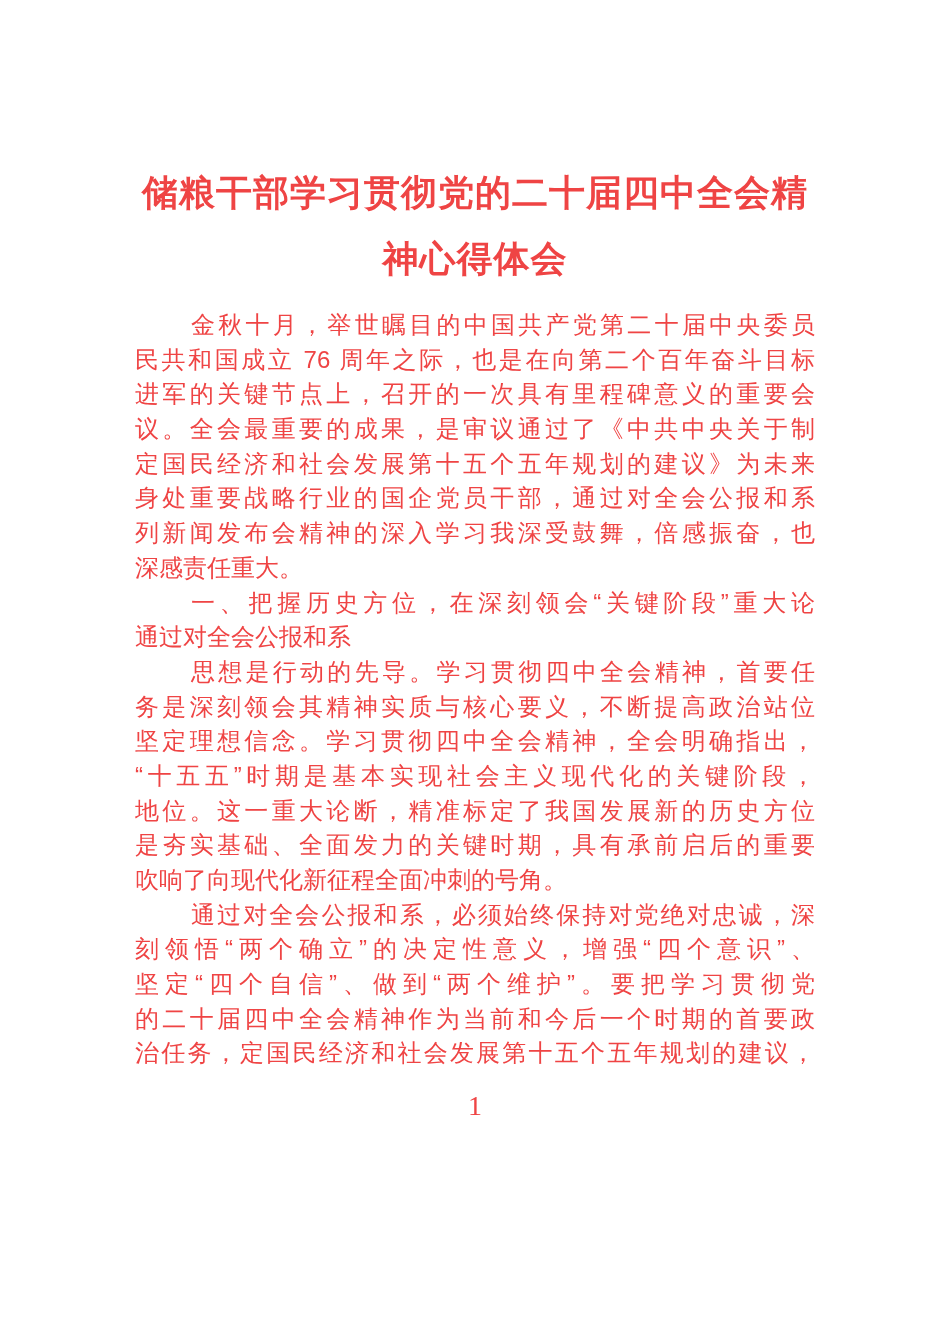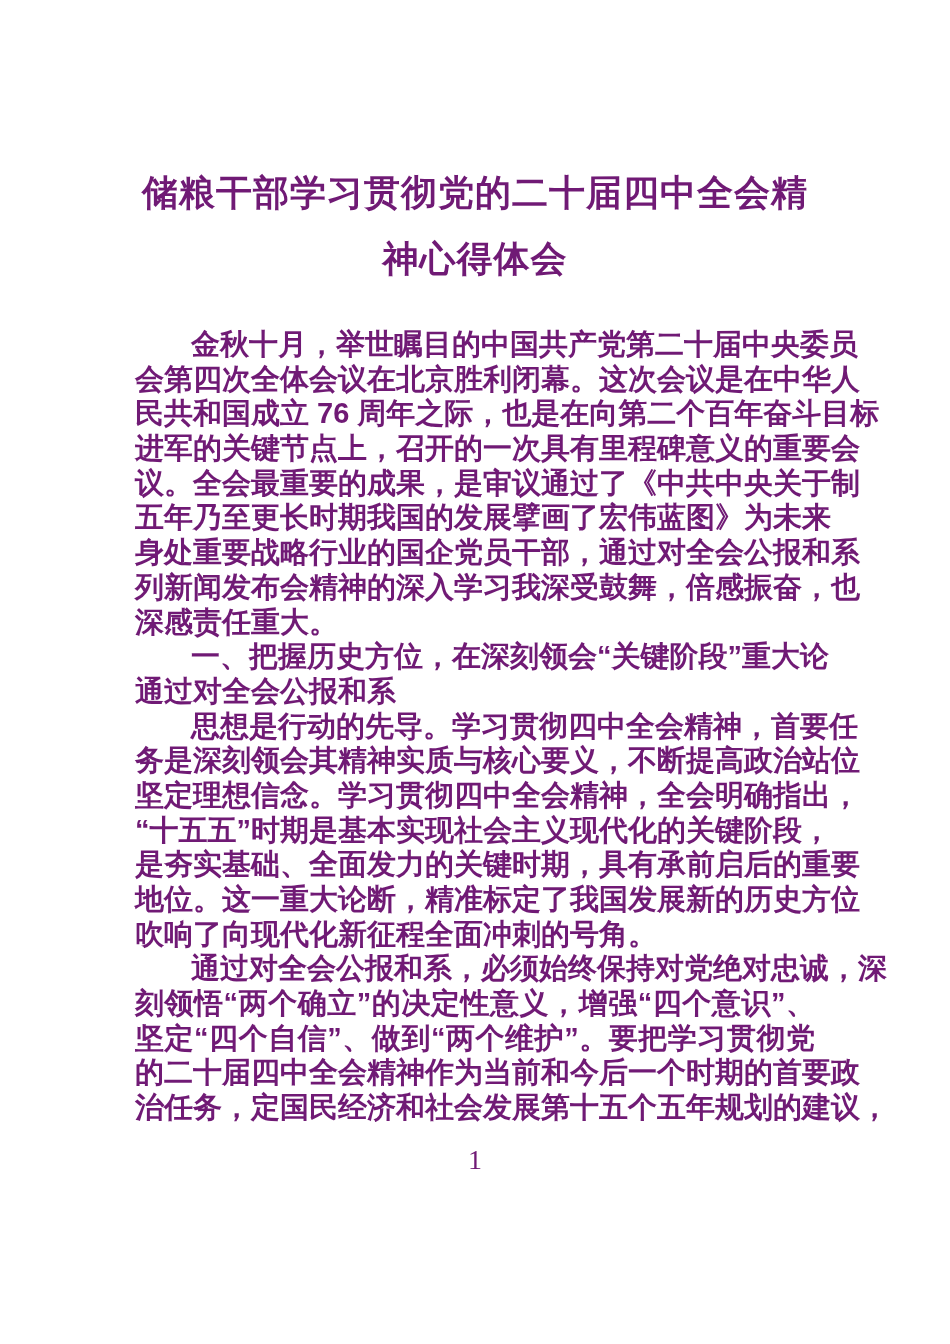--- a/index.html
+++ b/index.html
@@ -1,39 +1,38 @@
 <!DOCTYPE html>
 <html><head>
 <meta charset="utf-8">
 <style>
   html, body { margin: 0; padding: 0; background: #ffffff; }
   .page {
     position: relative;
     width: 950px;
     height: 1344px;
     background: #ffffff;
-    color: #701a75;
+    color: #ef4444;
     font-family: "Liberation Sans", sans-serif;
     overflow: hidden;
     box-sizing: border-box;
     padding-top: 160px;
   }
   .doc-title {
     text-align: center;
     font-size: 36px;
     line-height: 66px;
     font-weight: 700;
     letter-spacing: 1px;
   }
   .doc-body {
     margin-left: 135px;
     width: 680px;
-    margin-top: 35px;
-    font-size: 29px;
-    font-weight: bold;
+    margin-top: 16px;
+    font-size: 24px;
   }
   .bline {
     box-sizing: border-box;
     width: 680px;
     height: 34.7px;
     line-height: 34.7px;
     text-align: justify;
     text-align-last: justify;
     text-justify: inter-character;
     white-space: nowrap;
@@ -56,36 +55,35 @@
 
 <div class="page">
 
   <div class="doc-title">
     <div>储粮干部学习贯彻党的二十届四中全会精</div>
     <div>神心得体会</div>
   </div>
 
   <div class="doc-body">
     <div class="bline indent">金秋十月，举世瞩目的中国共产党第二十届中央委员</div>
-    <div class="bline">会第四次全体会议在北京胜利闭幕。这次会议是在中华人</div>
     <div class="bline">民共和国成立 76 周年之际，也是在向第二个百年奋斗目标</div>
     <div class="bline">进军的关键节点上，召开的一次具有里程碑意义的重要会</div>
     <div class="bline">议。全会最重要的成果，是审议通过了《中共中央关于制</div>
-    <div class="bline">五年乃至更长时期我国的发展擘画了宏伟蓝图》为未来</div>
+    <div class="bline">定国民经济和社会发展第十五个五年规划的建议》为未来</div>
     <div class="bline">身处重要战略行业的国企党员干部，通过对全会公报和系</div>
     <div class="bline">列新闻发布会精神的深入学习我深受鼓舞，倍感振奋，也</div>
     <div class="bline last">深感责任重大。</div>
     <div class="bline indent">一、把握历史方位，在深刻领会“关键阶段”重大论</div>
     <div class="bline last">通过对全会公报和系</div>
     <div class="bline indent">思想是行动的先导。学习贯彻四中全会精神，首要任</div>
     <div class="bline">务是深刻领会其精神实质与核心要义，不断提高政治站位</div>
     <div class="bline">坚定理想信念。学习贯彻四中全会精神，全会明确指出，</div>
     <div class="bline">“十五五”时期是基本实现社会主义现代化的关键阶段，</div>
+    <div class="bline">地位。这一重大论断，精准标定了我国发展新的历史方位</div>
     <div class="bline">是夯实基础、全面发力的关键时期，具有承前启后的重要</div>
-    <div class="bline">地位。这一重大论断，精准标定了我国发展新的历史方位</div>
     <div class="bline last">吹响了向现代化新征程全面冲刺的号角。</div>
     <div class="bline indent">通过对全会公报和系，必须始终保持对党绝对忠诚，深</div>
     <div class="bline">刻领悟“两个确立”的决定性意义，增强“四个意识”、</div>
     <div class="bline">坚定“四个自信”、做到“两个维护”。要把学习贯彻党</div>
     <div class="bline">的二十届四中全会精神作为当前和今后一个时期的首要政</div>
     <div class="bline">治任务，定国民经济和社会发展第十五个五年规划的建议，</div>
   </div>
 
   <div class="page-number">1</div>
 

